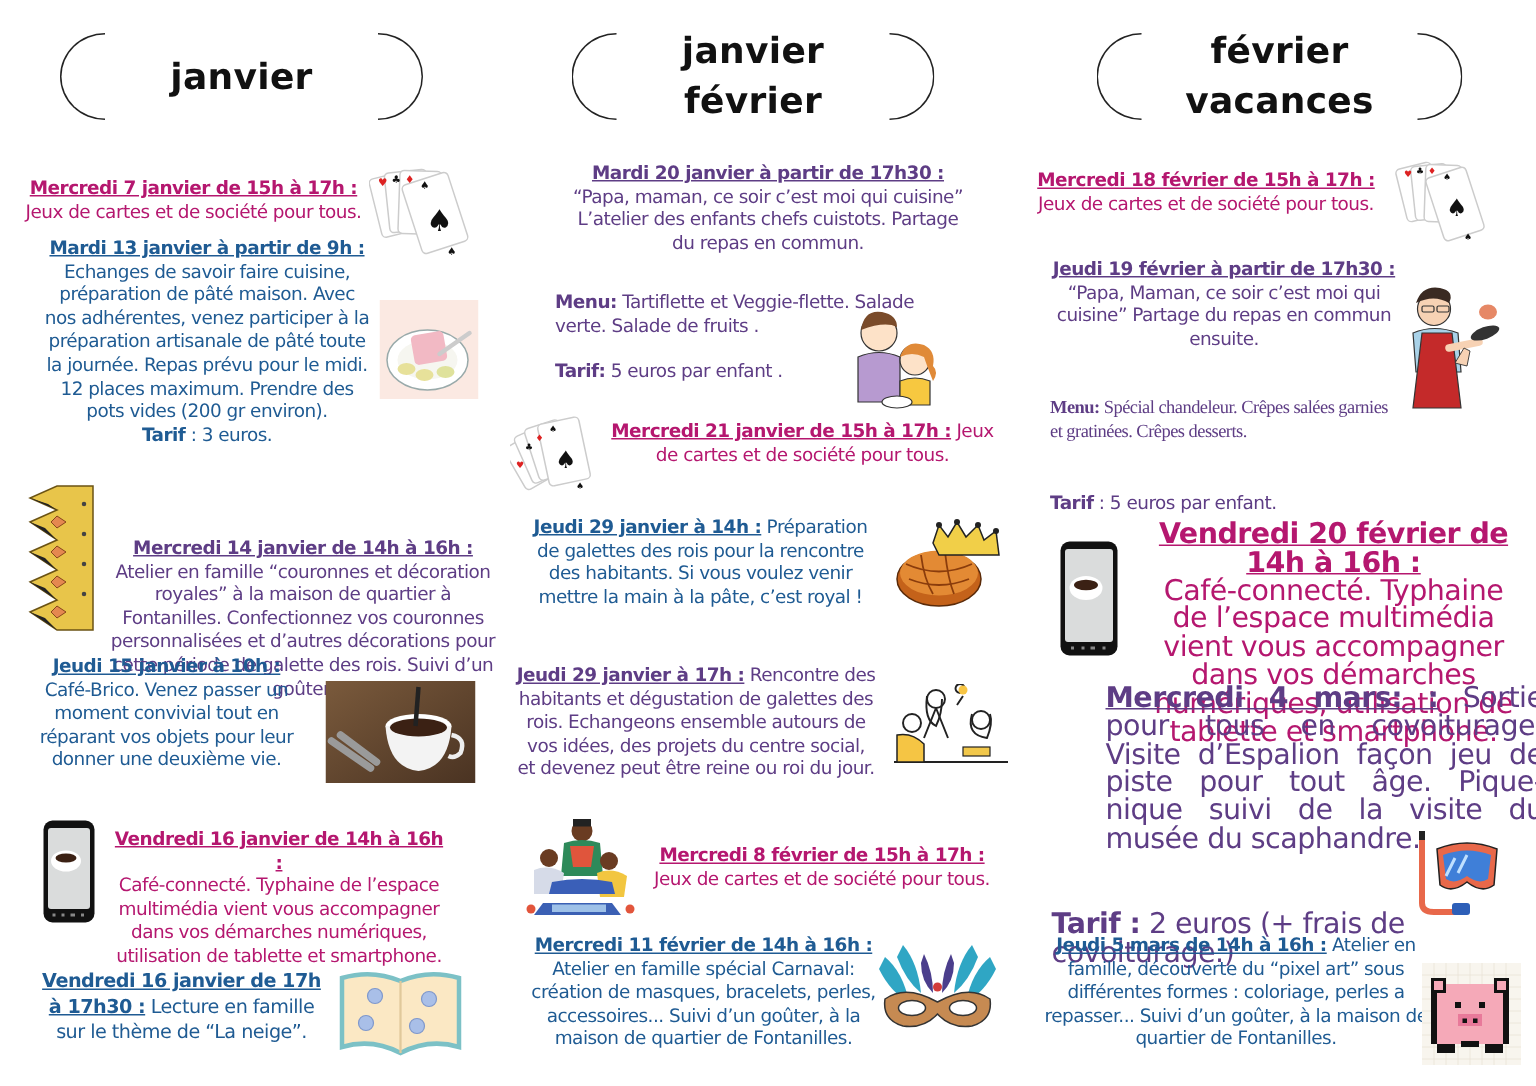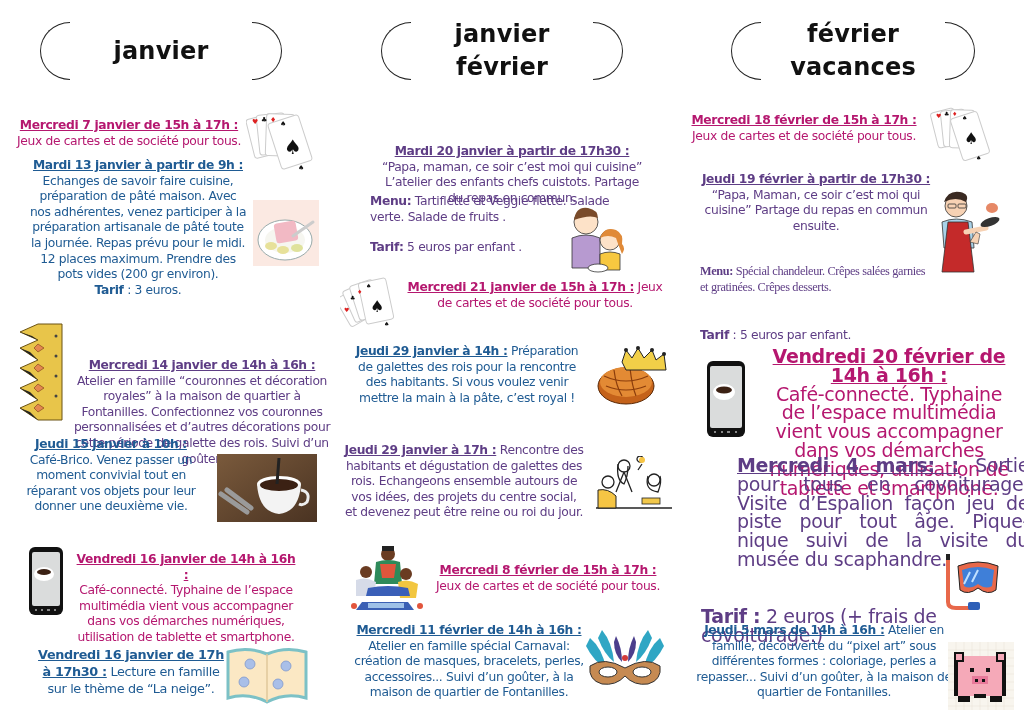--- a/index.html
+++ b/index.html
@@ -151,37 +151,37 @@
         <rect x="19" y="63" width="3" height="2"></rect>
         <rect x="26" y="63" width="2" height="2"></rect>
       </g>
   </svg>
 </div>
 <div class="ev pink" style="left:76px; top:552px; width:220px;">
   <div class="when">Vendredi 16 janvier de 14h à 16h   :</div>
   <div>Café-connecté. Typhaine de l’espace multimédia vient vous accompagner dans vos démarches numériques, utilisation de tablette et smartphone.</div>
 </div>
 
-<div class="ev blue" style="left:22px; top:646px; width:198px; font-size:12.8px; line-height:17px;margin-left:10px;">
+<div class="ev blue" style="left:22px; top:646px; width:198px; font-size:12.8px; line-height:17px;">
   <span class="when">Vendredi 16 janvier de 17h à 17h30 :</span><span> Lecture en famille sur le thème de “La neige”.</span>
 </div>
 <div class="img" style="left:224px; top:644px;">
   <svg width="86" height="62" viewBox="0 0 86 62">
     <path d="M4 8 L4 54 Q24 48 43 58 Q62 48 82 54 L82 8 Q62 2 43 10 Q24 2 4 8 Z" fill="#fbe8c4" stroke="#7cc1c6" stroke-width="3"></path>
     <line x1="43" y1="10" x2="43" y2="58" stroke="#e0c99b" stroke-width="1.5"></line>
     <g fill="#a9bfe8" stroke="#7f98cc" stroke-width="0.8">
       <circle cx="26" cy="20" r="5"></circle>
         <circle cx="62" cy="22" r="5"></circle>
         <circle cx="20" cy="38" r="5"></circle>
         <circle cx="54" cy="40" r="5"></circle>
     </g>
   </svg>
 </div>
 
-<div class="ev purple" style="left:376px; top:108px; width:272px;margin-top:36px;">
+<div class="ev purple" style="left:376px; top:108px; width:272px;">
   <div class="when">Mardi 20 janvier à partir de 17h30 :</div>
   <div>“Papa, maman, ce soir c’est moi qui cuisine” L’atelier des enfants chefs cuistots. Partage du repas en commun.</div>
 </div>
 <div class="ev purple left-al" style="left:370px; top:178px; width:270px;">
   <b>Menu:</b><span> Tartiflette et Veggie-flette. Salade verte. Salade de fruits .</span>
 </div>
 <div class="ev purple left-al" style="left:370px; top:224px; width:200px;">
   <b>Tarif:</b><span>  5 euros par enfant .</span>
 </div>
 <div class="img" style="left:566px; top:204px;">

